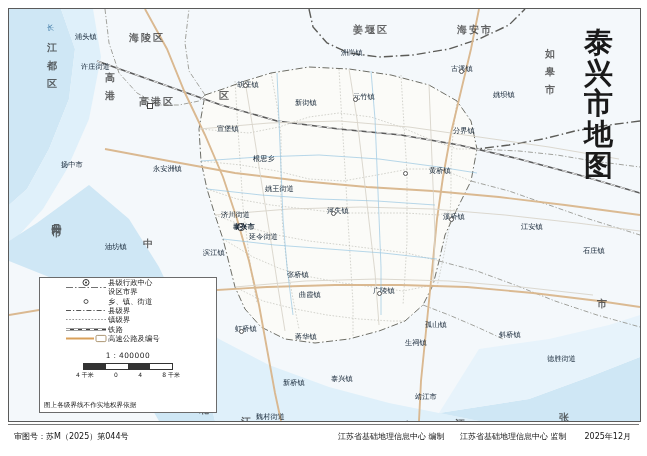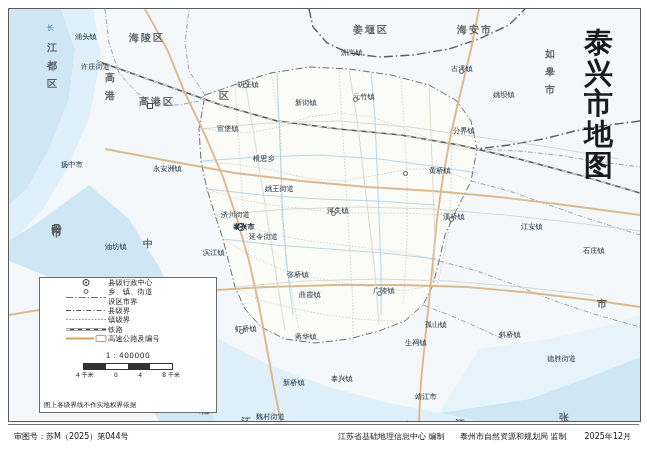--- a/index.html
+++ b/index.html
@@ -376,33 +376,33 @@
               <circle cx="22" cy="4.5" r="3" fill="#fff" stroke="#333" stroke-width="1"></circle>
               <circle cx="22" cy="4.5" r="1" fill="#333"></circle>
             </svg>
           </div>
           <div class="legend-label">县级行政中心</div>
         </div>
 
         <div class="legend-row">
           <div class="legend-sym">
             <svg width="44" height="9" viewBox="0 0 44 9">
+              <line class="sym-line" x1="2" y1="4.5" x2="42" y2="4.5" stroke="#444" stroke-width="1.5" stroke-dasharray="7 2 1.5 2"></line>
+            </svg>
+          </div>
+          <div class="legend-label">设区市界</div>
+        </div>
+
+        <div class="legend-row">
+          <div class="legend-sym">
+            <svg width="44" height="9" viewBox="0 0 44 9">
               <circle cx="22" cy="4.5" r="2" fill="#fff" stroke="#444" stroke-width="0.9"></circle>
             </svg>
           </div>
           <div class="legend-label">乡、镇、街道</div>
-        </div>
-
-        <div class="legend-row">
-          <div class="legend-sym">
-            <svg width="44" height="9" viewBox="0 0 44 9">
-              <line class="sym-line" x1="2" y1="4.5" x2="42" y2="4.5" stroke="#444" stroke-width="1.5" stroke-dasharray="7 2 1.5 2"></line>
-            </svg>
-          </div>
-          <div class="legend-label">设区市界</div>
         </div>
 
         <div class="legend-row">
           <div class="legend-sym">
             <svg width="44" height="9" viewBox="0 0 44 9">
               <line x1="2" y1="4.5" x2="42" y2="4.5" stroke="#555" stroke-width="1" stroke-dasharray="5 2 1.2 2"></line>
             </svg>
           </div>
           <div class="legend-label">县级界</div>
         </div>
@@ -456,17 +456,17 @@
       </div>
 
       <div id="legend-note">图上各级界线不作实地权界依据</div>
     </div>
 
   </div>
 
   <div id="footer">
     <div id="footer-left">审图号：苏M（2025）第044号</div>
     <div id="footer-center">江苏省基础地理信息中心  编制</div>
-    <div id="footer-center2">泰州市自然资源和规划局  监制</div>
+    <div id="footer-center2">江苏省基础地理信息中心  监制</div>
     <div id="footer-right">2025年12月</div>
   </div>
 
 </div>
 
 </body></html>

